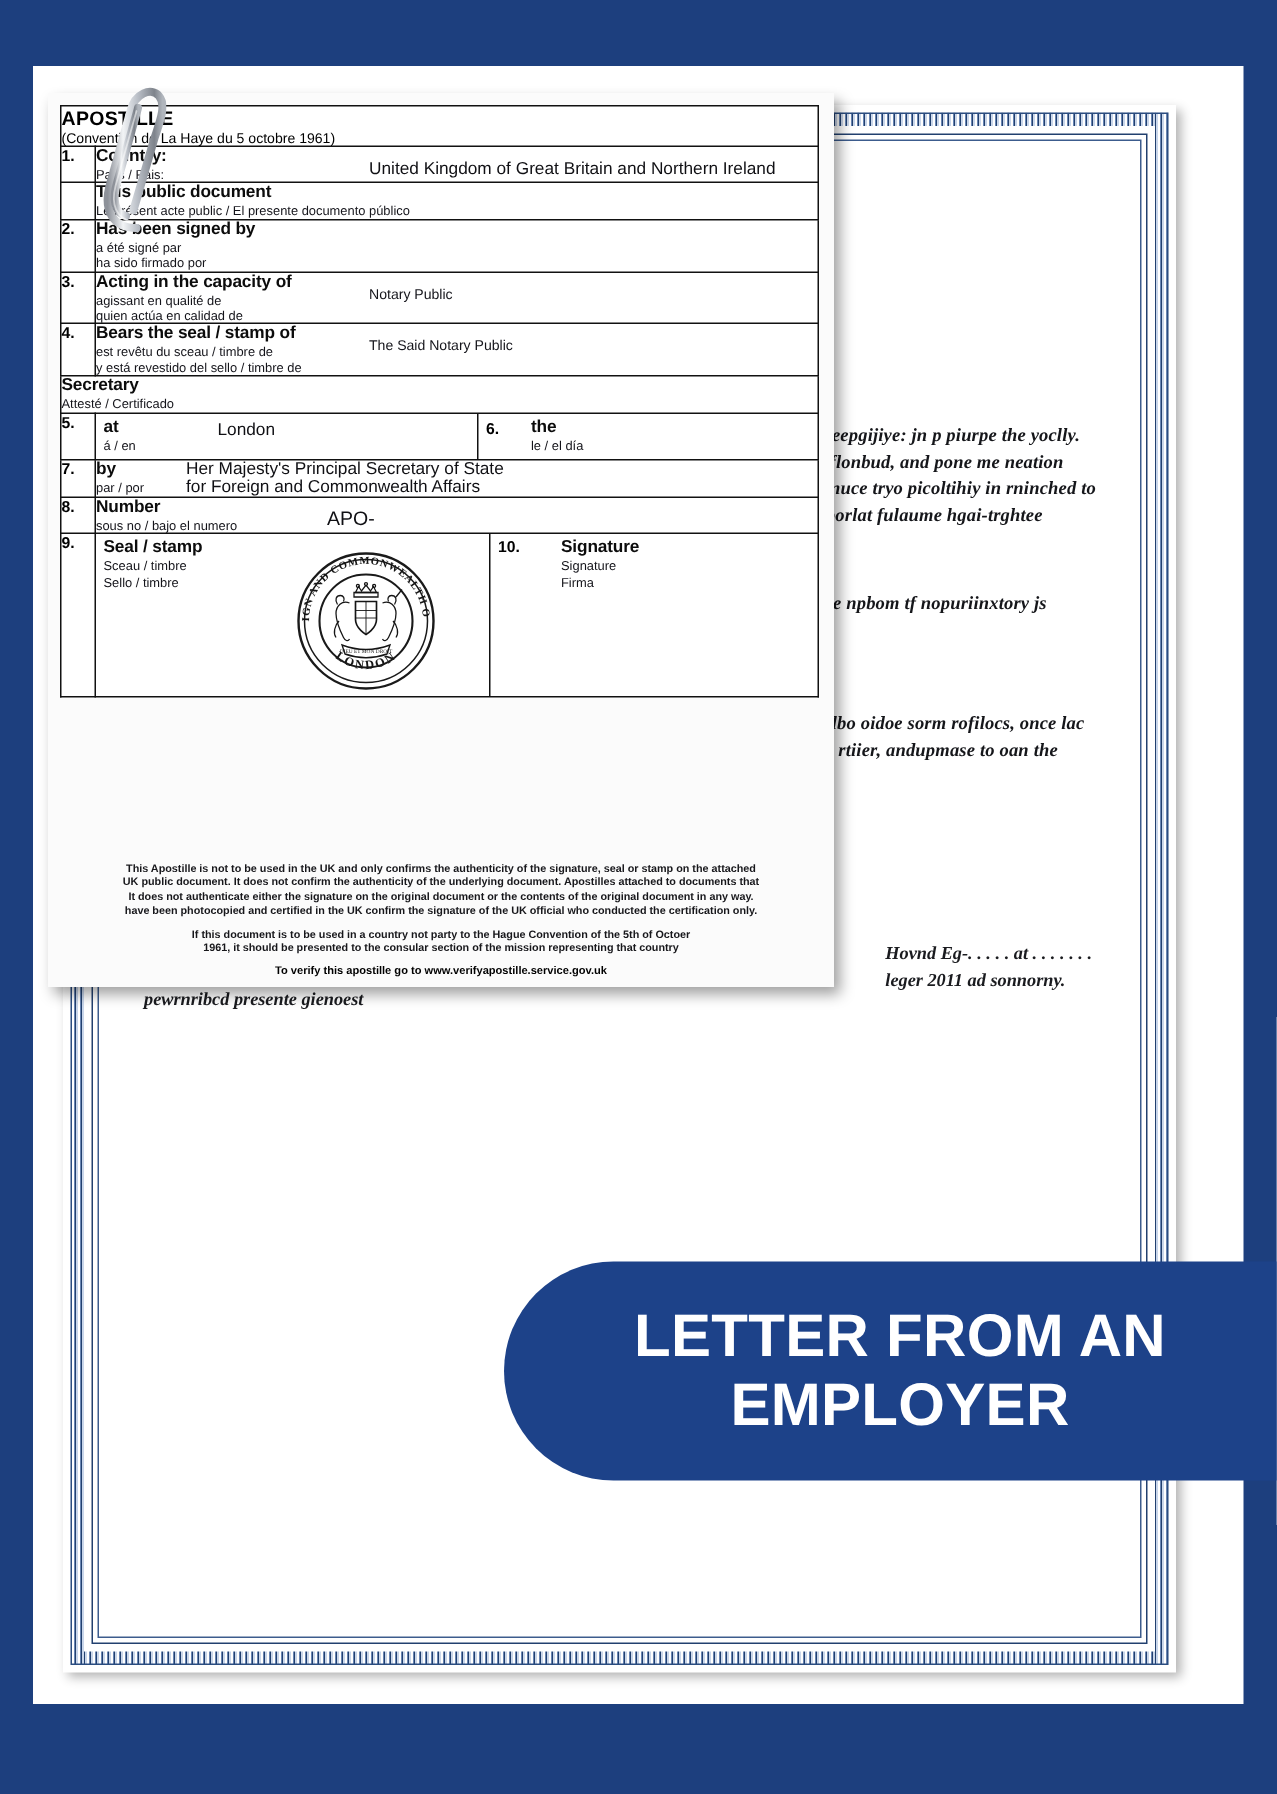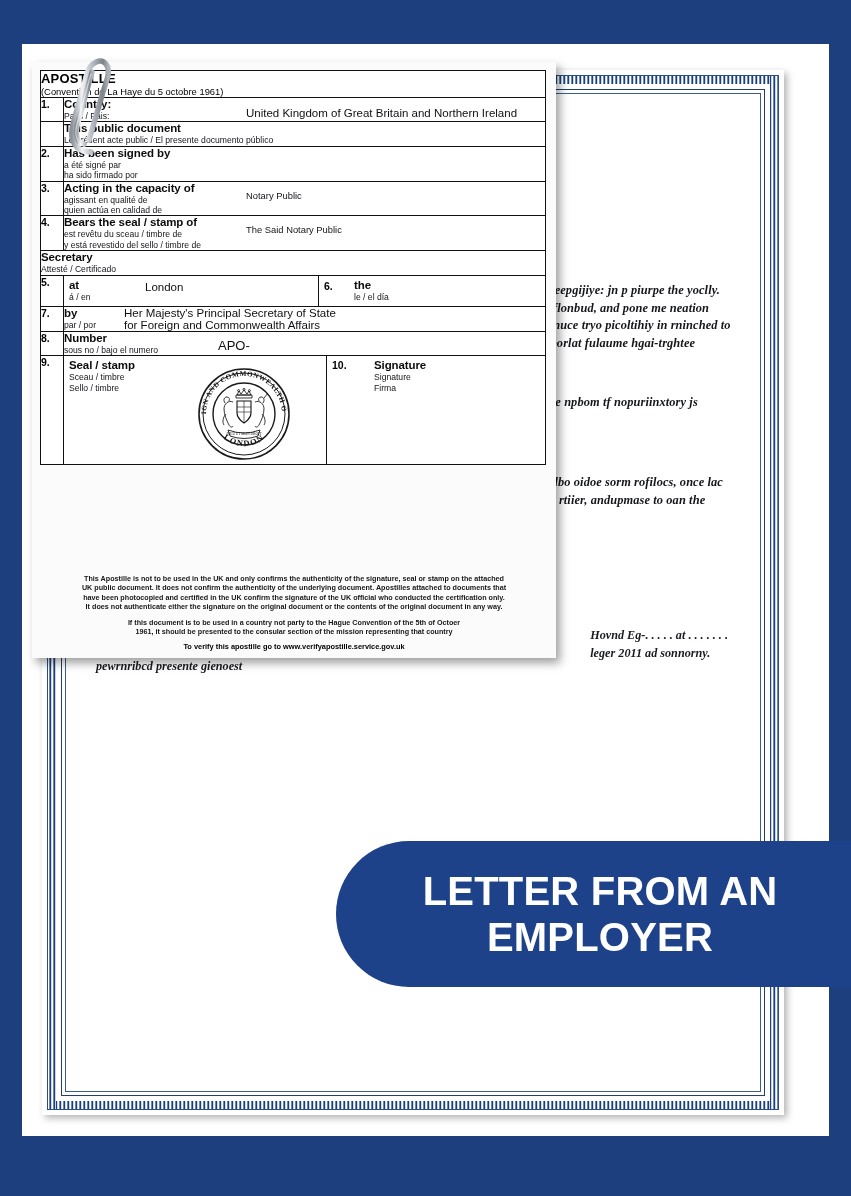--- a/index.html
+++ b/index.html
@@ -420,22 +420,22 @@
             </div>
           </div>
         </td>
       </tr>
     </tbody>
       </table>
 
     <div id="fineprint">
       <div class="fp">This Apostille is not to be used in the UK and only confirms the authenticity of the signature, seal or stamp on the attached</div>
       <div class="fp">UK public document. It does not confirm the authenticity of the underlying document. Apostilles attached to documents that</div>
+      <div class="fp">It does not authenticate either the signature on the original document or the contents of the original document in any way.</div>
       <div class="fp">have been photocopied and certified in the UK confirm the signature of the UK official who conducted the certification only.</div>
-      <div class="fp">It does not authenticate either the signature on the original document or the contents of the original document in any way.</div>
       <div class="fp-gap"></div>
       <div class="fp reg">If this document is to be used in a country not party to the Hague Convention of the 5th of Octoer</div>
       <div class="fp reg">1961, it should be presented to the consular section of the mission representing that country</div>
       <div class="fp-gap"></div>
       <div class="fp-bold">To verify this apostille go to www.verifyapostille.service.gov.uk</div>
     </div>
   </div>
 
   <div id="banner">
     <div id="banner-text">LETTER FROM AN EMPLOYER</div>

